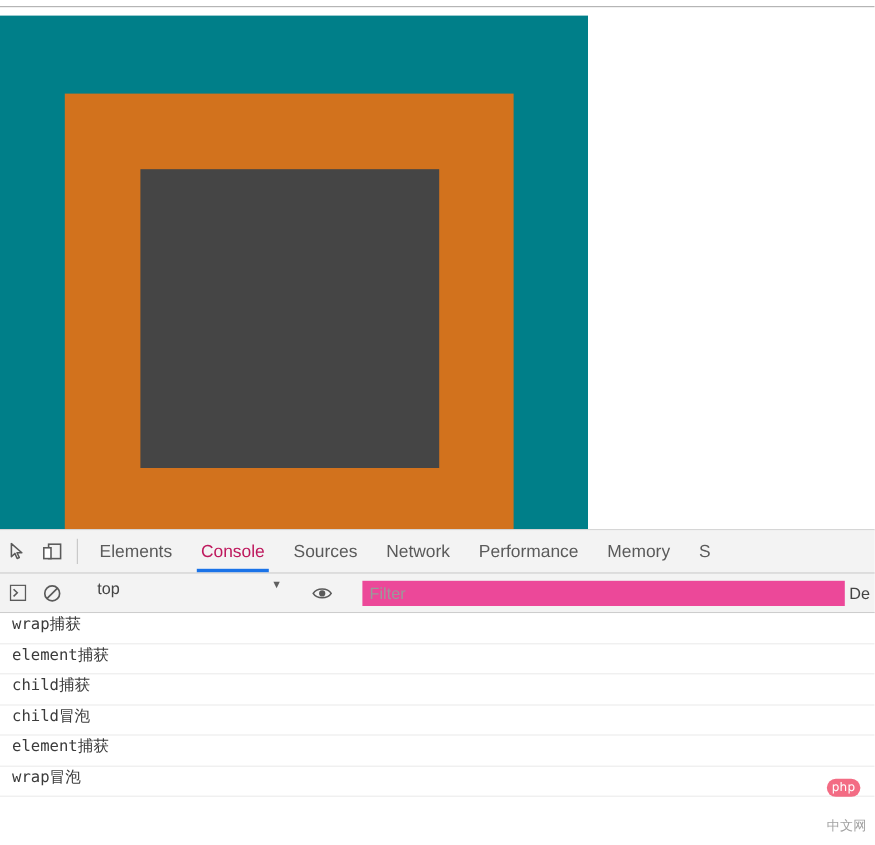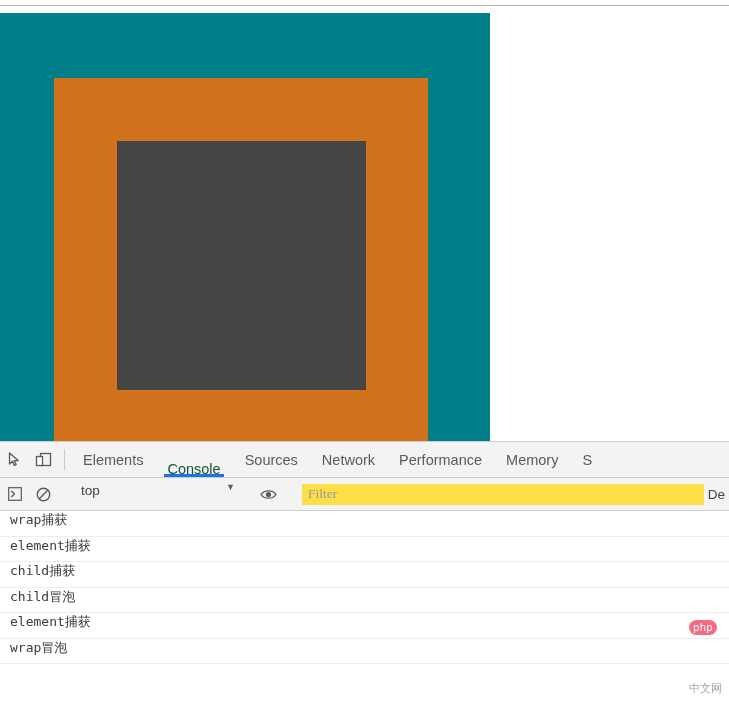--- a/index.html
+++ b/index.html
@@ -109,21 +109,21 @@
     display: flex;
     align-items: center;
     padding: 0 12px;
     font-size: 14.5px;
     color: #5a5a5a;
     white-space: nowrap;
     cursor: pointer;
     flex: 0 0 auto;
     position: relative;
   }
-  .tab.active { color: #14532d; align-items: flex-end; }
+  .tab.active { color: #be185d; }
   .tab.active::after {
     content: "";
     position: absolute;
     left: 9px;
     right: 9px;
     bottom: 0;
     height: 3px;
     background: #1a73e8;
   }
 
@@ -155,22 +155,22 @@
   }
 
   #filter-input {
     flex: 1 1 auto;
     height: 21px;
     min-width: 0;
     margin: 0 4px 0 6px;
     padding: 0 6px;
     border: none;
     outline: none;
-    background: #fde047;
-    font-family: Liberation Serif, serif;
+    background: #ec4899;
+    font-family: Liberation Sans, sans-serif;
     font-size: 13.5px;
     color: #333333;
   }
   #filter-input::placeholder { color: #9a9a9a; }
 
   #levels-select {
     flex: 0 0 auto;
     padding-right: 4px;
     font-size: 13.5px;
     color: #444444;
@@ -218,21 +218,20 @@
     border-radius: 8px;
     background: #f2607a;
     color: #ffffff;
     font-size: 10px;
     font-family: "DejaVu Sans", sans-serif;
     letter-spacing: 0.3px;
   }
   #wm-text {
     font-size: 11px;
     color: #9b9b9b;
-    margin-top: 29px;
   }
 </style>
 </head>
 <body>
 
 <div id="app">
 
   <div id="page-viewport">
     <div id="page-top-rule"></div>
 

